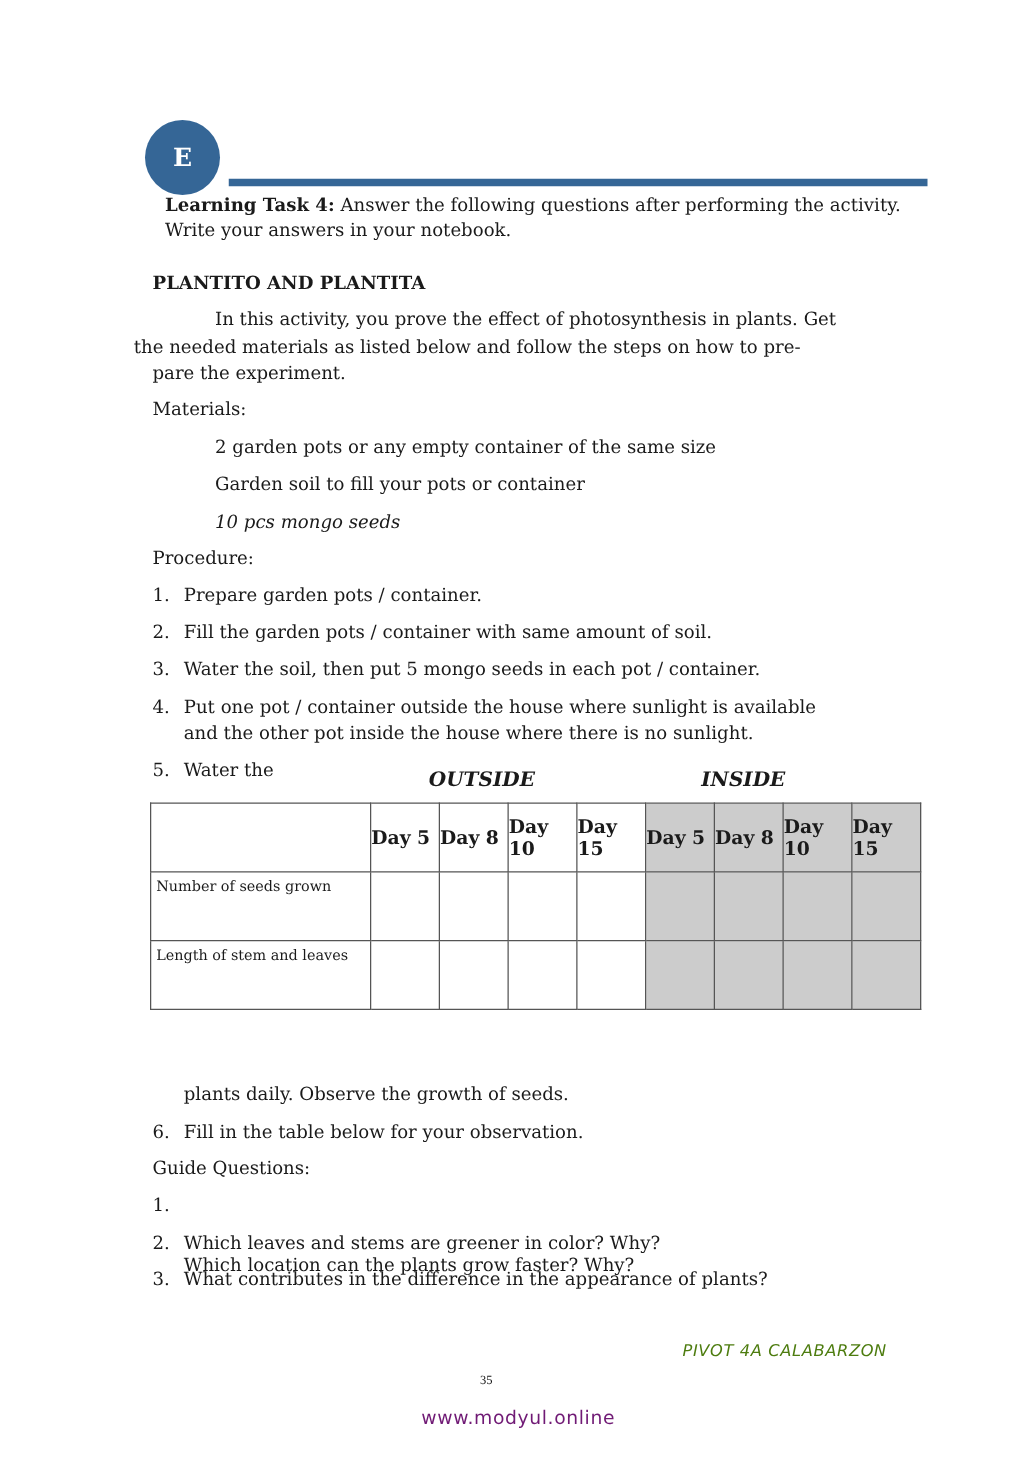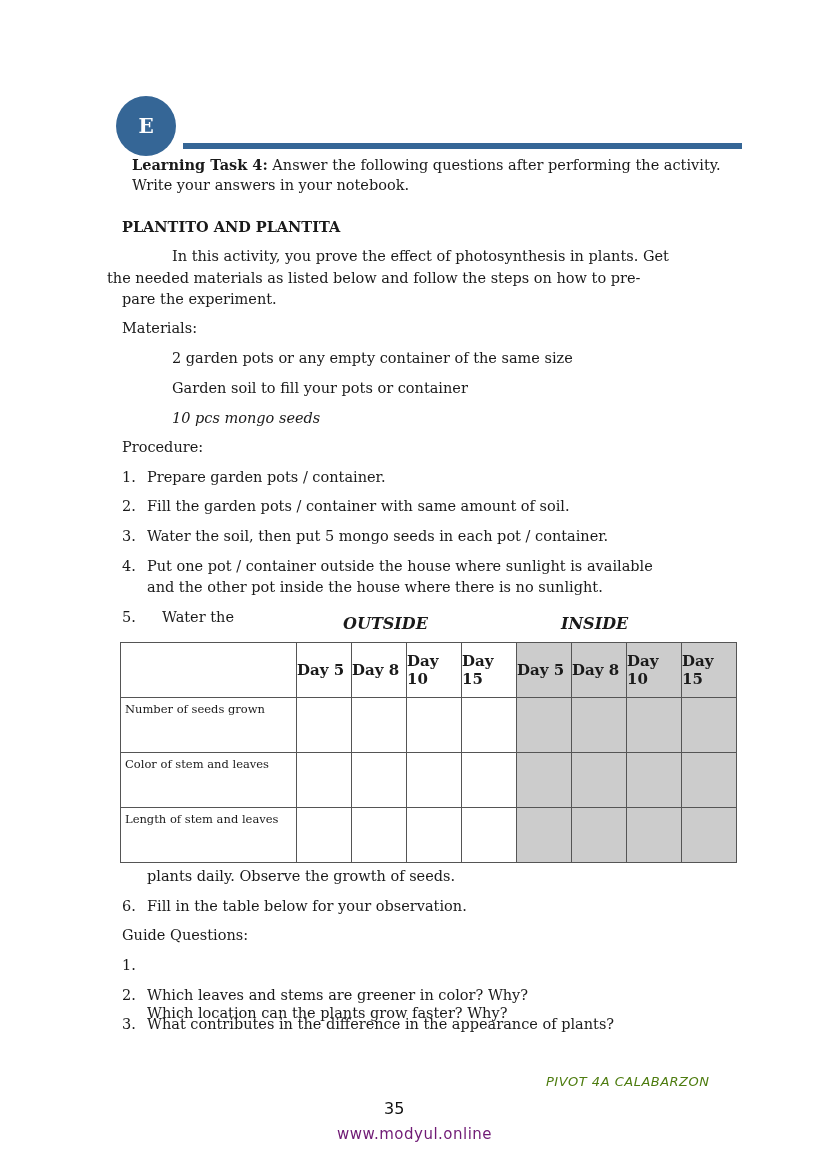--- a/index.html
+++ b/index.html
@@ -52,51 +52,40 @@
 <div class="abs t" style="left:122px;top:467px;">1.</div>
 <div class="abs t" style="left:147px;top:467px;">Prepare garden pots / container.</div>
 <div class="abs t" style="left:122px;top:496px;">2.</div>
 <div class="abs t" style="left:147px;top:496px;">Fill the garden pots / container with same amount of soil.</div>
 <div class="abs t" style="left:122px;top:526px;">3.</div>
 <div class="abs t" style="left:147px;top:526px;">Water the soil, then put 5 mongo seeds in each pot / container.</div>
 <div class="abs t" style="left:122px;top:556px;">4.</div>
 <div class="abs t" style="left:147px;top:556px;">Put one pot / container outside the house where sunlight is available</div>
 <div class="abs t" style="left:147px;top:577px;">and the other pot inside the house where there is no sunlight.</div>
 <div class="abs t" style="left:122px;top:607px;">5.</div>
-<div class="abs t" style="left:162px;top:607px;">Water the</div>
+<div class="abs t" style="left:147px;top:607px;">Water the</div>
 
 <div class="abs lbl" style="left:343px;top:614px;">OUTSIDE</div>
 <div class="abs lbl" style="left:561px;top:614px;">INSIDE</div>
 
 <table class="obs">
   <tbody>
       <tr class="h">
     <td class="rowlab"></td>
     <td class="c">Day 5</td>
     <td class="c">Day 8</td>
     <td class="c">Day 10</td>
     <td class="c">Day 15</td>
     <td class="c g">Day 5</td>
     <td class="c g">Day 8</td>
     <td class="c g">Day 10</td>
     <td class="c g">Day 15</td>
   </tr>
   <tr class="r">
     <td class="rowlab">Number of seeds grown</td>
-    <td class="c"></td>
-        <td class="c"></td>
-    <td class="c"></td>
-        <td class="c"></td>
-    <td class="c g"></td>
-        <td class="c g"></td>
-    <td class="c g"></td>
-        <td class="c g"></td>
-  </tr>
-  <tr class="r">
-    <td class="rowlab">Color of stem and leaves</td>
     <td class="c"></td>
         <td class="c"></td>
     <td class="c"></td>
         <td class="c"></td>
     <td class="c g"></td>
         <td class="c g"></td>
     <td class="c g"></td>
         <td class="c g"></td>
   </tr>
   <tr class="r">
@@ -119,14 +108,14 @@
 
 <div class="abs t" style="left:122px;top:925px;">Guide Questions:</div>
 <div class="abs t" style="left:122px;top:955px;">1.</div>
 <div class="abs t" style="left:147px;top:955px;margin-top:48px;">Which location  can the plants grow faster? Why?</div>
 <div class="abs t" style="left:122px;top:985px;">2.</div>
 <div class="abs t" style="left:147px;top:985px;">Which leaves and stems are greener in color? Why?</div>
 <div class="abs t" style="left:122px;top:1014px;">3.</div>
 <div class="abs t" style="left:147px;top:1014px;">What contributes in the difference in the appearance of plants?</div>
 
 <div class="abs footer" style="left:546px;top:1074px;font-size:13px;font-style:italic;letter-spacing:0.5px;color:#4d7c0f;">PIVOT 4A CALABARZON</div>
-<div class="abs footer" style="left:384px;top:1099px;font-size:16px;color:#111;">35</div>
+<div class="abs footer" style="left:384px;top:1099px;font-size:10px;color:#111;font-family:Liberation Serif, serif;">35</div>
 <div class="abs footer" style="left:337px;top:1125px;font-size:15px;color:#701a75;letter-spacing:0.5px;">www.modyul.online</div>
 
 </body></html>

